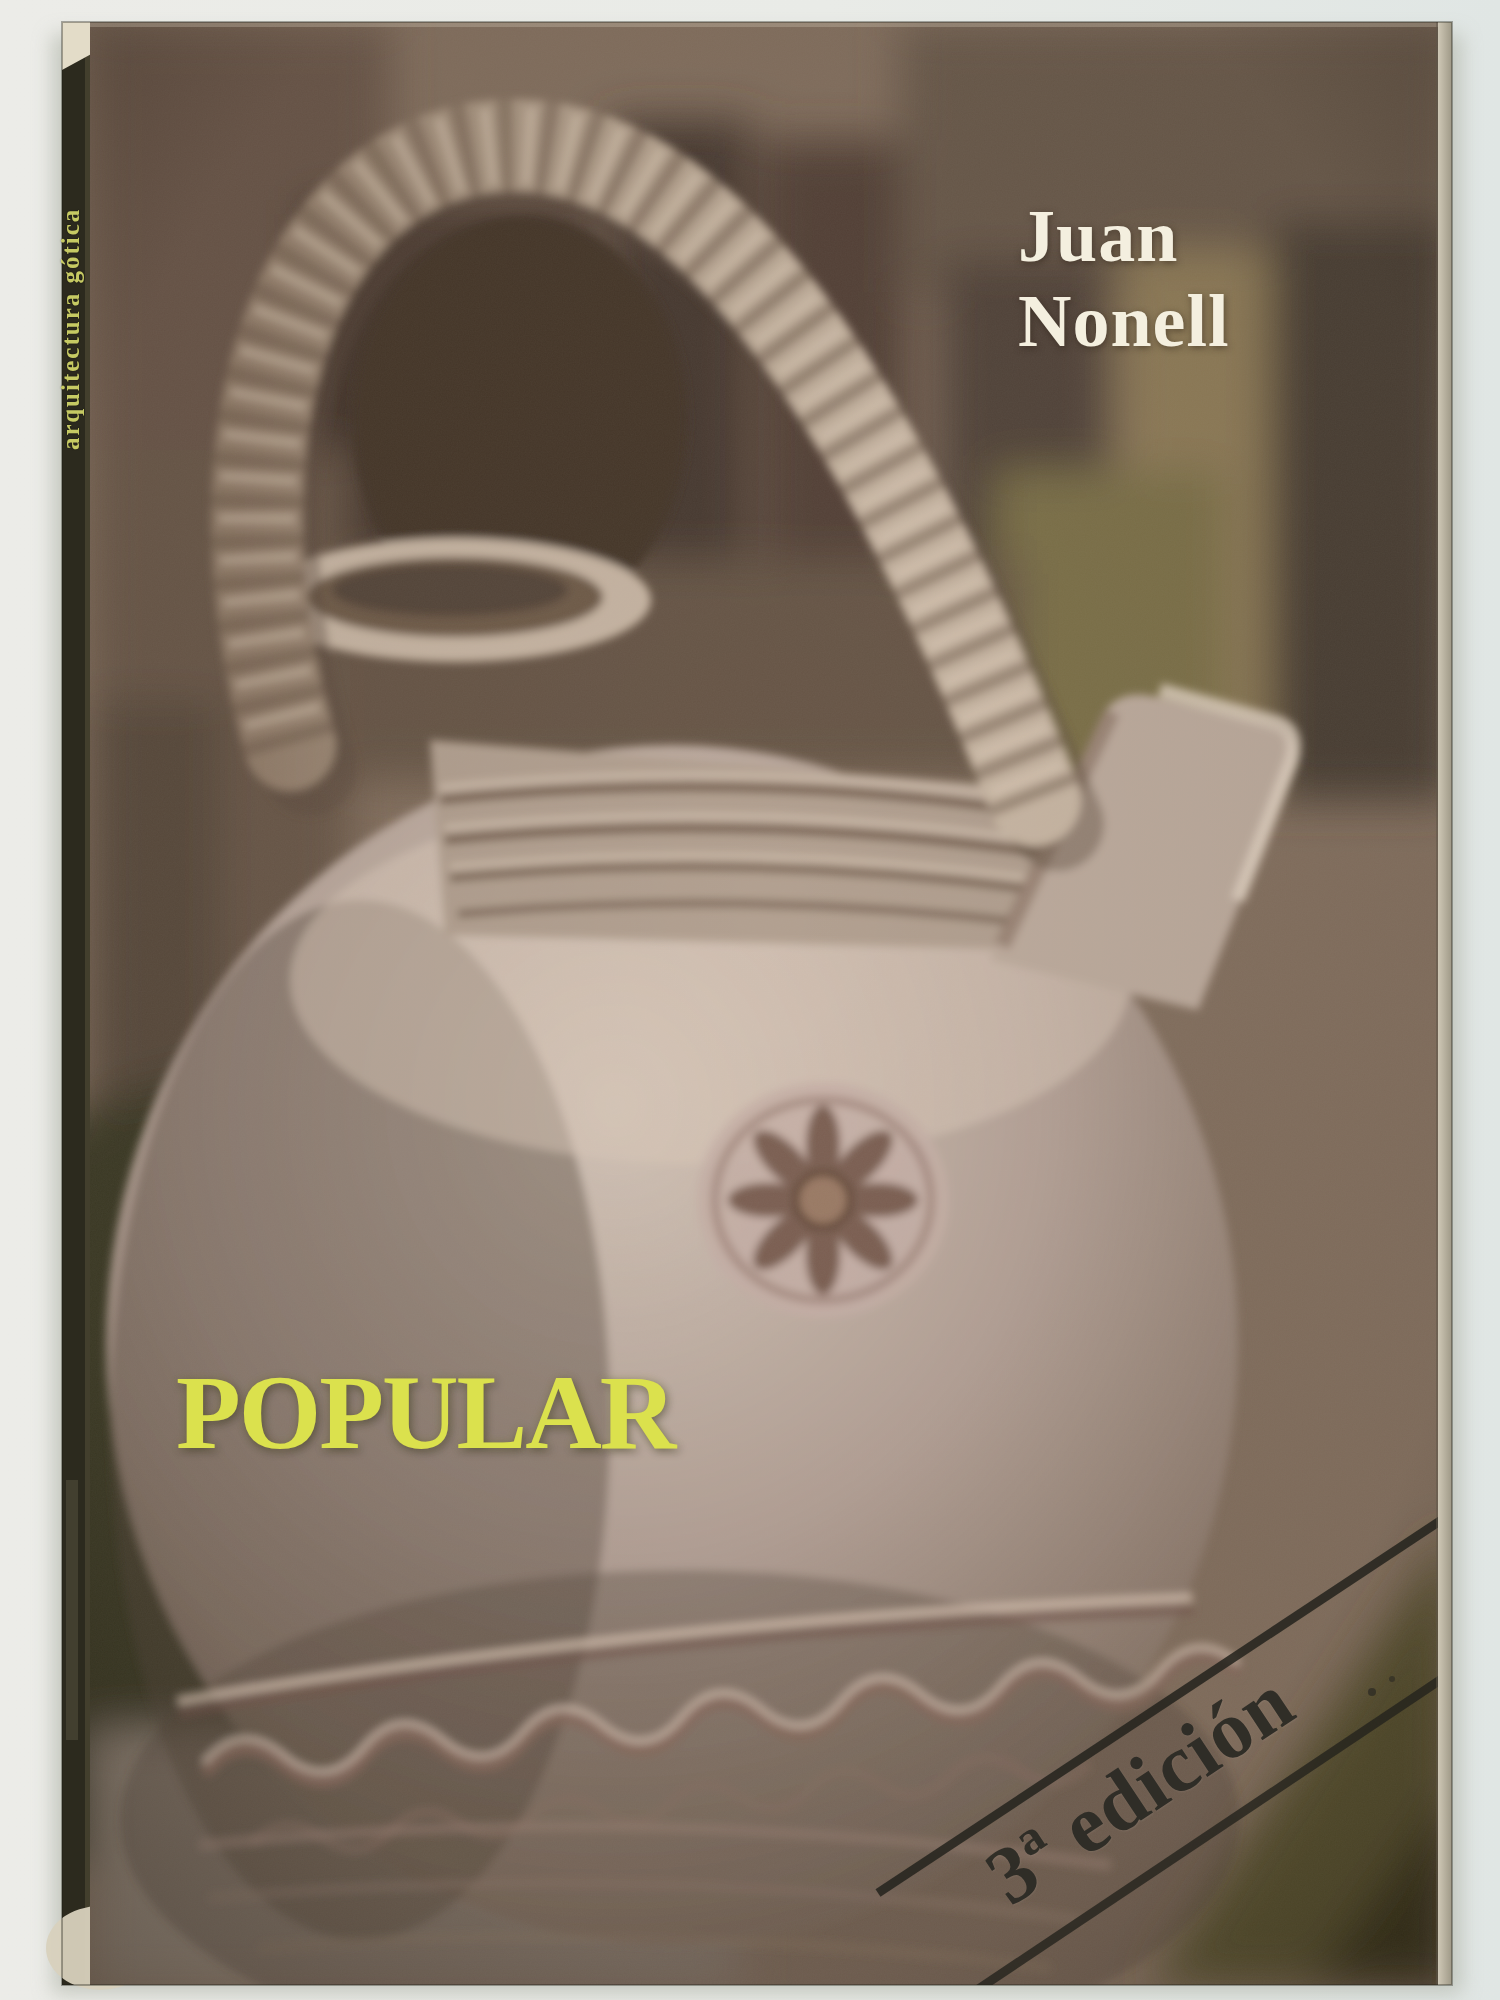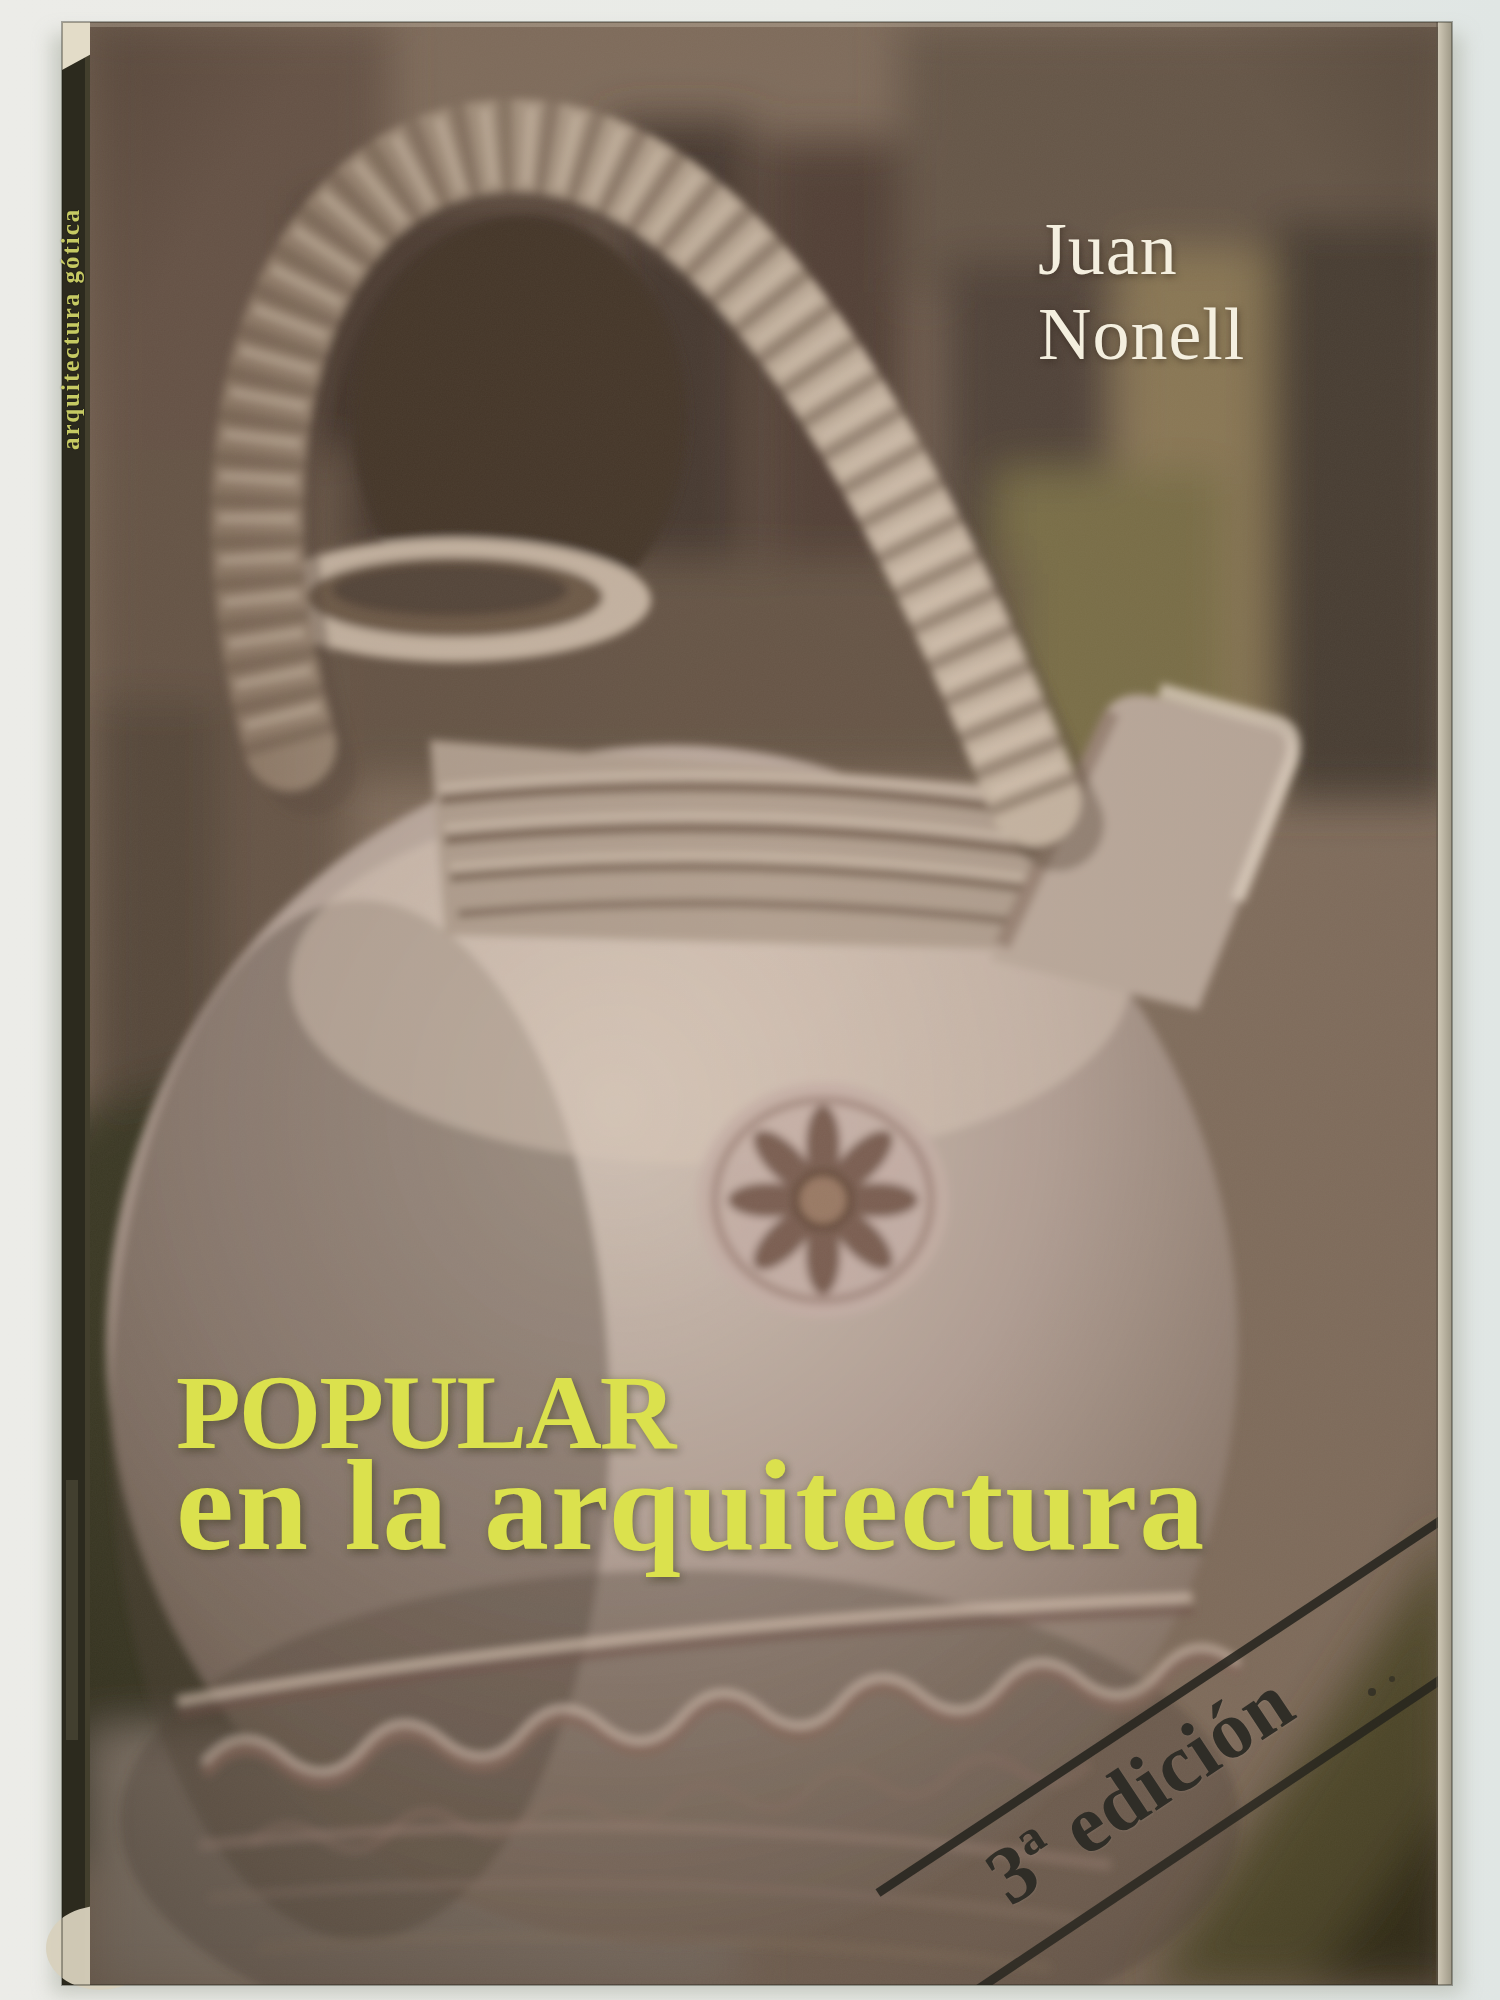--- a/index.html
+++ b/index.html
@@ -4,24 +4,23 @@
 <style>
   html,body{margin:0;padding:0;background:#e9ebe7;}
   #stage{
     position:relative;width:1500px;height:2000px;overflow:hidden;
     background:linear-gradient(90deg,#ecece8 0%,#e9ebe7 55%,#e0e6e4 100%);
     font-family:"Liberation Serif", serif;
   }
   #cover-art{position:absolute;left:0;top:0;z-index:1;}
   .txt{position:absolute;z-index:3;white-space:nowrap;}
   #author-block{
-    left:1018px;top:207px;font-weight:400;font-size:74px;line-height:85px;
+    left:1018px;top:194px;font-weight:700;font-size:74px;line-height:85px;
     color:#f4efdf;letter-spacing:1px;
     text-shadow:1px 2px 7px rgba(40,28,18,.5);
-    margin-left:20px;
   }
   .title-line{
     left:176px;font-weight:700;color:#dbe14d;
     text-shadow:2px 3px 8px rgba(15,15,5,.38), 0 0 10px rgba(150,160,40,.18);
   }
   #title-line-1{top:1258px;font-size:106px;letter-spacing:-2px;}
   #title-line-2{top:1352px;font-size:106px;letter-spacing:-2px;}
   #title-line-3{top:1430px;font-size:130px;letter-spacing:2px;}
   #title-line-4{top:1540px;font-size:130px;letter-spacing:1px;}
   #edition-stamp{
@@ -207,17 +206,16 @@
   </svg>
 
   <div id="spine-title">arquitectura gótica</div>
 
   <div id="author-block" class="txt">
     <div>Juan</div>
     <div>Nonell</div>
   </div>
 
   <div id="title-line-2" class="txt title-line">POPULAR</div>
-  <div id="title-line-3" class="txt title-line">en la arquitectura</div>
 
   <div id="edition-stamp" class="txt">3ª edición</div>
 
 </div>
 
 </body></html>

